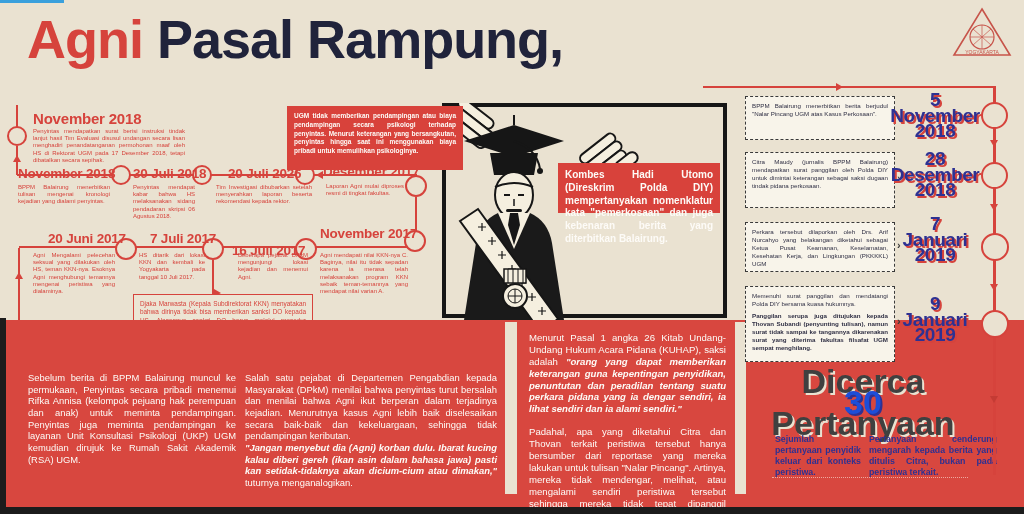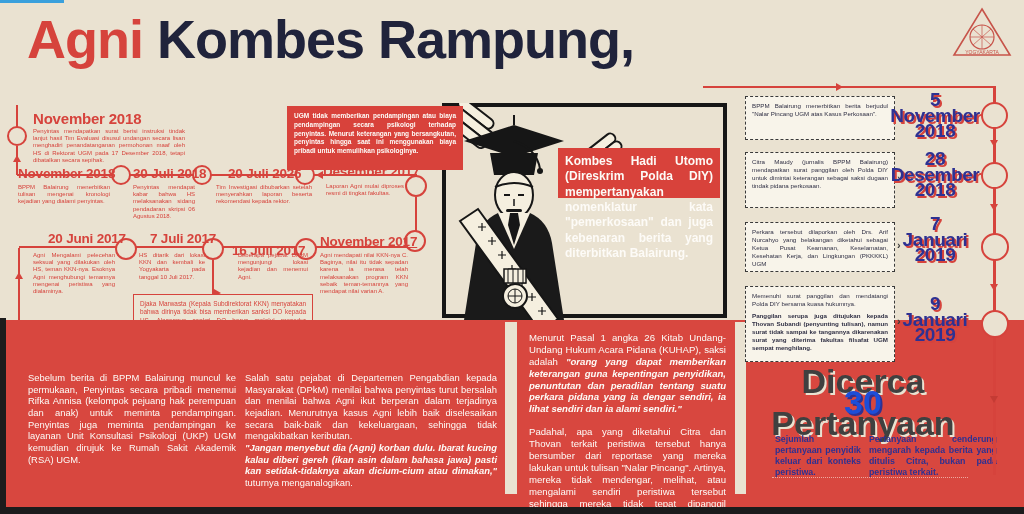--- a/index.html
+++ b/index.html
@@ -29,21 +29,21 @@
   .dicerca.cream{color:#1d4ed8;text-shadow:2px 2px 0 #2E3192;}
 </style>
 </head>
 <body>
 
 <div id="poster">
 
   <div class="abs" style="left:0;top:0;width:64px;height:3px;background:#3AA0DC;"></div>
 
   <div class="abs" style="left:27px;top:8px;font-weight:800;font-size:54px;letter-spacing:-1px;color:#20233B;white-space:nowrap;">
-    <span style="color:#D6433C;">Agni</span><span> Kombes Rampung,</span>
+    <span style="color:#D6433C;">Agni</span><span> Pasal Rampung,</span>
   </div>
 
   <svg class="abs" style="left:950px;top:4px;" width="64" height="58" viewBox="0 0 64 58">
     <path d="M32 5 L60 51 L4 51 Z" fill="none" stroke="#C7544A" stroke-width="1.6"></path>
     <circle cx="32" cy="33" r="12" fill="none" stroke="#C7544A" stroke-width="1.2"></circle>
     <path d="M20 33 H44 M32 21 V45 M23 25 L41 41 M41 25 L23 41" stroke="#C7544A" stroke-width="0.7" fill="none"></path>
     <text x="32" y="49.5" text-anchor="middle" font-size="5" fill="#C7544A" font-family="Liberation Sans, sans-serif">YOGYAKARTA</text>
   </svg>
 
   <div class="abs rline" style="left:16px;top:105px;width:2px;height:22px;"></div>
@@ -80,21 +80,21 @@
   <div class="abs circle" style="left:404px;top:230px;width:22px;height:22px;"></div>
   <div class="abs rline" style="left:212px;top:260px;width:2px;height:34px;"></div>
   <div class="abs arrow right" style="left:214px;top:289px;"></div>
 
   <div class="abs tl-date" style="left:48px;top:231px;">20 Juni 2017</div>
   <div class="abs tl-body just" style="left:33px;top:252px;width:82px;">Agni Mengalami pelecehan seksual yang dilakukan oleh HS, teman KKN-nya. Esoknya Agni menghubungi temannya mengenai peristiwa yang dialaminya.</div>
   <div class="abs tl-date" style="left:150px;top:231px;">7 Juli 2017</div>
   <div class="abs tl-body just" style="left:139px;top:252px;width:66px;">HS ditarik dari lokasi KKN dan kembali ke Yogyakarta pada tanggal 10 Juli 2017.</div>
   <div class="abs tl-date" style="left:232px;top:231px;margin-top:12px;">16 Juli 2017</div>
   <div class="abs tl-body just" style="left:238px;top:252px;width:70px;">Beberapa pejabat DPkM mengunjungi lokasi kejadian dan menemui Agni.</div>
-  <div class="abs tl-date" style="left:320px;top:234px;text-decoration:underline;">November 2017</div>
+  <div class="abs tl-date" style="left:320px;top:226px;">November 2017</div>
   <div class="abs tl-body just" style="left:320px;top:252px;width:88px;">Agni mendapati nilai KKN-nya C. Baginya, nilai itu tidak sepadan karena ia merasa telah melaksanakan program KKN sebaik teman-temannya yang mendapat nilai varian A.</div>
 
   <div class="abs just" style="left:133px;top:294px;width:180px;height:66px;border:1.5px solid #D6433C;background:#ECE5D4;color:#D6433C;font-size:6.4px;line-height:1.3;padding:5px 6px;box-sizing:border-box;">Djaka Marwasta (Kepala Subdirektorat KKN) menyatakan bahwa dirinya tidak bisa memberikan sanksi DO kepada HS. Alasannya sanksi DO harus melalui prosedur pengajuan aduan ke komite etik UGM. Sementara kasus kekerasan seksual yang dialami Agni dianggap bukan termasuk pelanggaran berat sehingga tidak perlu penanganan yang serius</div>
 
   <svg class="abs" style="left:442px;top:103px;" width="285" height="230" viewBox="0 0 285 230">
 
     <rect x="2" y="2" width="281" height="211" fill="none" stroke="#161616" stroke-width="4"></rect>
 
     <g transform="translate(10,4) rotate(38 20 10)" stroke="#161616" stroke-width="2" fill="#F5EFDF">
       <rect x="0" y="0" width="42" height="10" rx="5"></rect>
@@ -147,21 +147,21 @@
       <rect x="62" y="166" width="22" height="14" fill="#F5EFDF" stroke="#161616" stroke-width="1.5"></rect>
       <path d="M66,166 v14 M71,166 v14 M76,166 v14 M81,166 v14" stroke="#161616" stroke-width="1"></path>
       <circle cx="73" cy="193" r="12" fill="#F5EFDF" stroke="#161616" stroke-width="2"></circle>
       <circle cx="73" cy="193" r="7" fill="none" stroke="#161616" stroke-width="1"></circle>
       <path d="M73,186 v14 M66,193 h14" stroke="#161616" stroke-width="1"></path>
     </g>
   </svg>
 
   <div class="abs redbox just" style="left:287px;top:106px;width:176px;height:64px;font-size:6.5px;font-weight:bold;line-height:1.35;padding:6px 7px;box-sizing:border-box;">UGM tidak memberikan pendampingan atau biaya pendampingan secara psikologi terhadap penyintas. Menurut keterangan yang bersangkutan, penyintas hingga saat ini menggunakan biaya pribadi untuk memulihkan psikologinya.</div>
 
-  <div class="abs redbox just" style="left:558px;top:148px;width:162px;height:50px;font-size:12px;font-weight:bold;line-height:1.28;padding:6px 7px;box-sizing:border-box;">Kombes Hadi Utomo (Direskrim Polda DIY) mempertanyakan nomenklatur kata "pemerkosaan" dan juga kebenaran berita yang diterbitkan Balairung.</div>
+  <div class="abs redbox just" style="left:558px;top:163px;width:162px;height:50px;font-size:10px;font-weight:bold;line-height:1.28;padding:6px 7px;box-sizing:border-box;">Kombes Hadi Utomo (Direskrim Polda DIY) mempertanyakan nomenklatur kata "pemerkosaan" dan juga kebenaran berita yang diterbitkan Balairung.</div>
 
   <div class="abs rline" style="left:703px;top:86px;width:292px;height:2px;"></div>
   <div class="abs arrow right" style="left:836px;top:83px;"></div>
   <div class="abs rline" style="left:993px;top:86px;width:3px;height:389px;z-index:4;"></div>
   <div class="abs arrow down" style="left:990px;top:140px;z-index:4;"></div>
   <div class="abs arrow down" style="left:990px;top:204px;z-index:4;"></div>
   <div class="abs arrow down" style="left:990px;top:284px;z-index:4;"></div>
   <div class="abs arrow down" style="left:990px;top:396px;z-index:4;border-top-color:#C43B34;"></div>
   <div class="abs circle" style="left:981px;top:102px;width:27px;height:27px;z-index:5;"></div>
   <div class="abs circle" style="left:981px;top:162px;width:27px;height:27px;z-index:5;"></div>
@@ -208,21 +208,21 @@
       <div>2019</div>
   </div>
 
   <div class="abs" style="left:0;top:320px;width:1024px;height:188px;background:#D8473F;z-index:2;"></div>
   <div class="abs" style="left:505px;top:322px;width:12px;height:172px;background:#EAE2D1;z-index:2;"></div>
   <div class="abs" style="left:735px;top:322px;width:11px;height:172px;background:#EAE2D1;z-index:2;"></div>
 
   <div class="abs bandtxt just" style="left:28px;top:372px;width:208px;z-index:3;">Sebelum berita di BPPM Balairung muncul ke permukaan, Penyintas secara pribadi menemui Rifka Annisa (kelompok pejuang hak perempuan dan anak) untuk meminta pendampingan. Penyintas juga meminta pendampingan ke layanan Unit Konsultasi Psikologi (UKP) UGM kemudian dirujuk ke Rumah Sakit Akademik (RSA) UGM.</div>
 
   <div class="abs bandtxt just" style="left:245px;top:372px;width:252px;z-index:3;">
-    <span>Salah satu pejabat di Departemen Pengabdian kepada Masyarakat (DPkM) menilai bahwa penyintas turut bersalah dan menilai bahwa Agni ikut berperan dalam terjadinya kejadian. Menurutnya kasus Agni lebih baik diselesaikan secara baik-baik dan kekeluargaan, sehingga tidak mengakibatkan keributan.</span><br>
+    <span>Salah satu pejabat di Departemen Pengabdian kepada Masyarakat (DPkM) menilai bahwa penyintas turut bersalah dan menilai bahwa Agni ikut berperan dalam terjadinya kejadian. Menurutnya kasus Agni lebih baik diselesaikan secara baik-baik dan kekeluargaan, sehingga tidak pendampingan keributan.</span><br>
     <span class="quote">"Jangan menyebut dia (Agni) korban dulu. Ibarat kucing kalau diberi gereh (ikan asin dalam bahasa jawa) pasti kan setidak-tidaknya akan dicium-cium atau dimakan,"</span><span> tuturnya menganalogikan.</span>
   </div>
 
   <div class="abs bandtxt just" style="left:529px;top:332px;width:197px;font-size:9.6px;z-index:3;">
     <span>Menurut Pasal 1 angka 26 Kitab Undang-Undang Hukum Acara Pidana (KUHAP), saksi adalah </span><span class="quote">"orang yang dapat memberikan keterangan guna kepentingan penyidikan, penuntutan dan peradilan tentang suatu perkara pidana yang ia dengar sendiri, ia lihat sendiri dan ia alami sendiri."</span>
     <div style="height:11px;"></div>
     <span>Padahal, apa yang diketahui Citra dan Thovan terkait peristiwa tersebut hanya bersumber dari reportase yang mereka lakukan untuk tulisan "Nalar Pincang". Artinya, mereka tidak mendengar, melihat, atau mengalami sendiri peristiwa tersebut sehingga mereka tidak tepat dipanggil sebagai saksi.</span>
   </div>
 
   <div class="abs" style="left:762px;top:364px;width:202px;z-index:3;">

